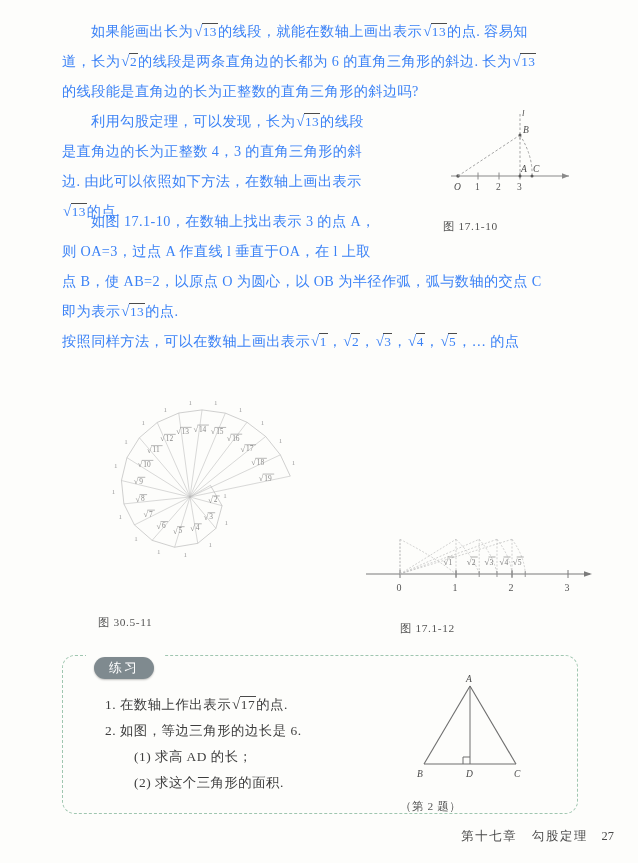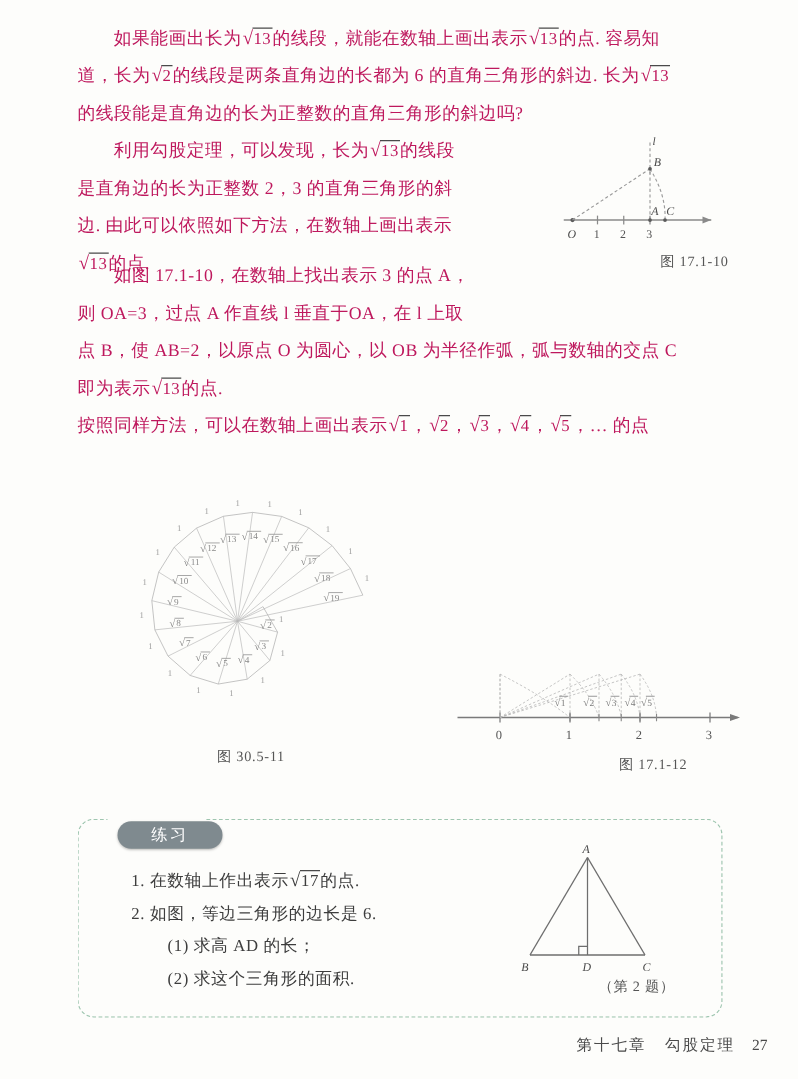--- a/index.html
+++ b/index.html
@@ -9,52 +9,52 @@
     color:#3a3a3a;
   }
   .page{position:absolute;inset:0;}
 
   
   .para{
     position:absolute;
     font-size:14.2px;
     line-height:30px;
     letter-spacing:0.4px;
-    color:#be185d;
+    color:#3b82f6;
     text-align:justify;
   }
   .indent{display:inline-block;width:29px;}
 
   
   .rad{display:inline-block;position:relative;white-space:nowrap;padding-left:1px;}
   .rad > .sym{font-size:15px;line-height:1;}
   .rad > .rc{
     border-top:1px solid #4a4a4a;
     padding:0 1px 0 1px;margin-left:-1px;
     display:inline-block;font-size:13.4px;line-height:1.15;
   }
 
   
   .fig{position:absolute;}
   .cap{
-    position:absolute;text-align:right;
+    position:absolute;text-align:left;
     font-size:11.4px;color:#555;letter-spacing:0.6px;
-    font-family:"Liberation Serif",serif;white-space:nowrap;
+    font-family:"Liberation Serif",serif;white-space:nowrap;margin-top:17px;
   }
   svg{display:block;overflow:visible;}
   .lbl{font-family:"Liberation Serif",serif;font-style:italic;fill:#4a4a4a;}
   .lbln{font-family:"Liberation Serif",serif;fill:#555;}
 
   
   #exercise-box{
     position:absolute;left:62px;top:655px;width:514px;height:157px;
     border:1.4px dashed #9fc6b0;border-radius:13px;
   }
   #exercise-badge{
-    position:absolute;left:94px;top:657px;width:84px;height:22px;
+    position:absolute;left:94px;top:657px;width:60px;height:22px;
     background:#7f8a8f;border-radius:11px;
     color:#fff;font-size:13px;letter-spacing:2px;
     display:flex;align-items:center;justify-content:center;
     font-family:Liberation Mono, monospace;
     box-shadow:0 1px 2px rgba(0,0,0,.25);
   }
   .badge-mask{position:absolute;left:86px;top:650px;width:78px;height:16px;background:#fdfdfb;}
   .ex-item{
     position:absolute;font-size:13.4px;line-height:25px;color:#3d3d3d;
     letter-spacing:0.5px;white-space:nowrap;
@@ -80,21 +80,21 @@
     <div>
       <span>道，长为</span><span class="rad"><span class="sym">√</span><span class="rc">2</span></span><span>的线段是两条直角边的长都为 6 的直角三角形的斜边.  长为</span><span class="rad"><span class="sym">√</span><span class="rc">13</span></span>
     </div>
     <div>的线段能是直角边的长为正整数的直角三角形的斜边吗?</div>
   </div>
 
   <div class="para" id="p2" style="left:62px;top:106px;width:360px;">
     <div>
       <span class="indent"></span><span>利用勾股定理，可以发现，长为</span><span class="rad"><span class="sym">√</span><span class="rc">13</span></span><span>的线段</span>
     </div>
-    <div>是直角边的长为正整数 2，3 的直角三角形的斜</div>
+    <div>是直角边的长为正整数 4，3 的直角三角形的斜</div>
     <div>边. 由此可以依照如下方法，在数轴上画出表示</div>
     <div>
       <span class="rad"><span class="sym">√</span><span class="rc">13</span></span><span>的点.</span>
     </div>
   </div>
 
   <div class="para" id="p3" style="left:62px;top:206px;width:516px;">
     <div style="width:360px;"><span class="indent"></span><span>如图 17.1-10，在数轴上找出表示 3 的点 A，</span></div>
     <div style="width:360px;">则 OA=3，过点 A 作直线 l 垂直于OA，在 l 上取</div>
     <div>点 B，使 AB=2，以原点 O 为圆心，以 OB 为半径作弧，弧与数轴的交点 C</div>

